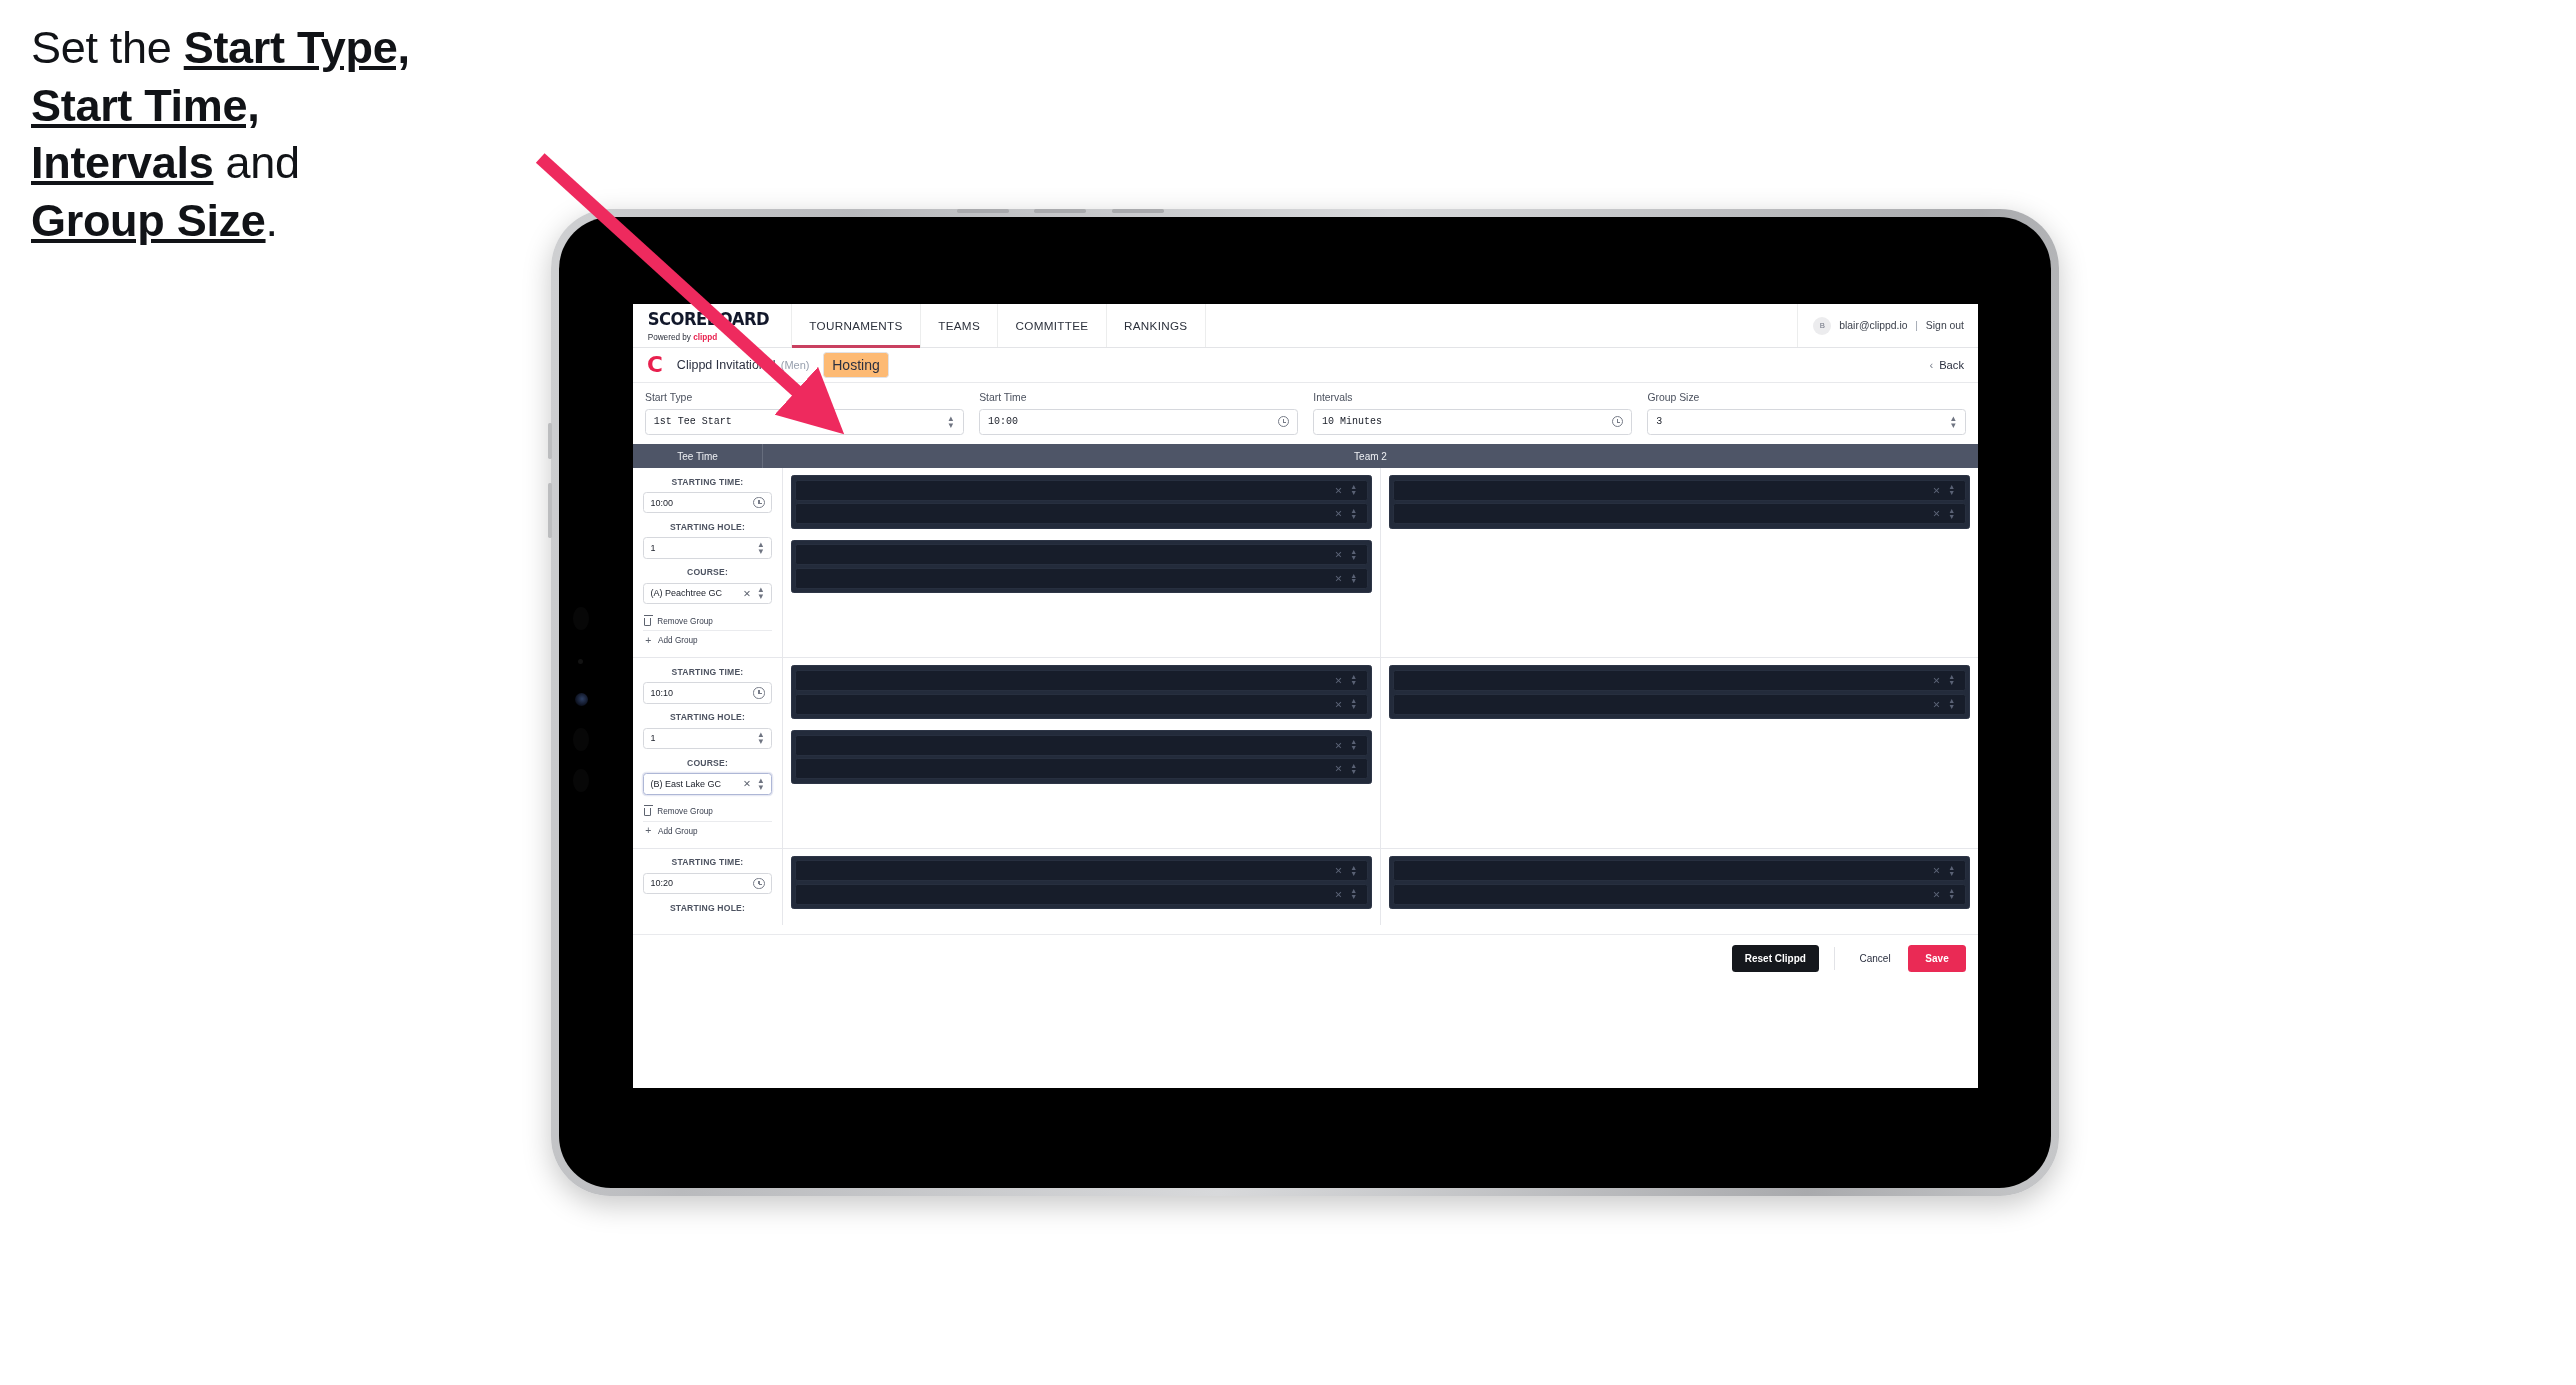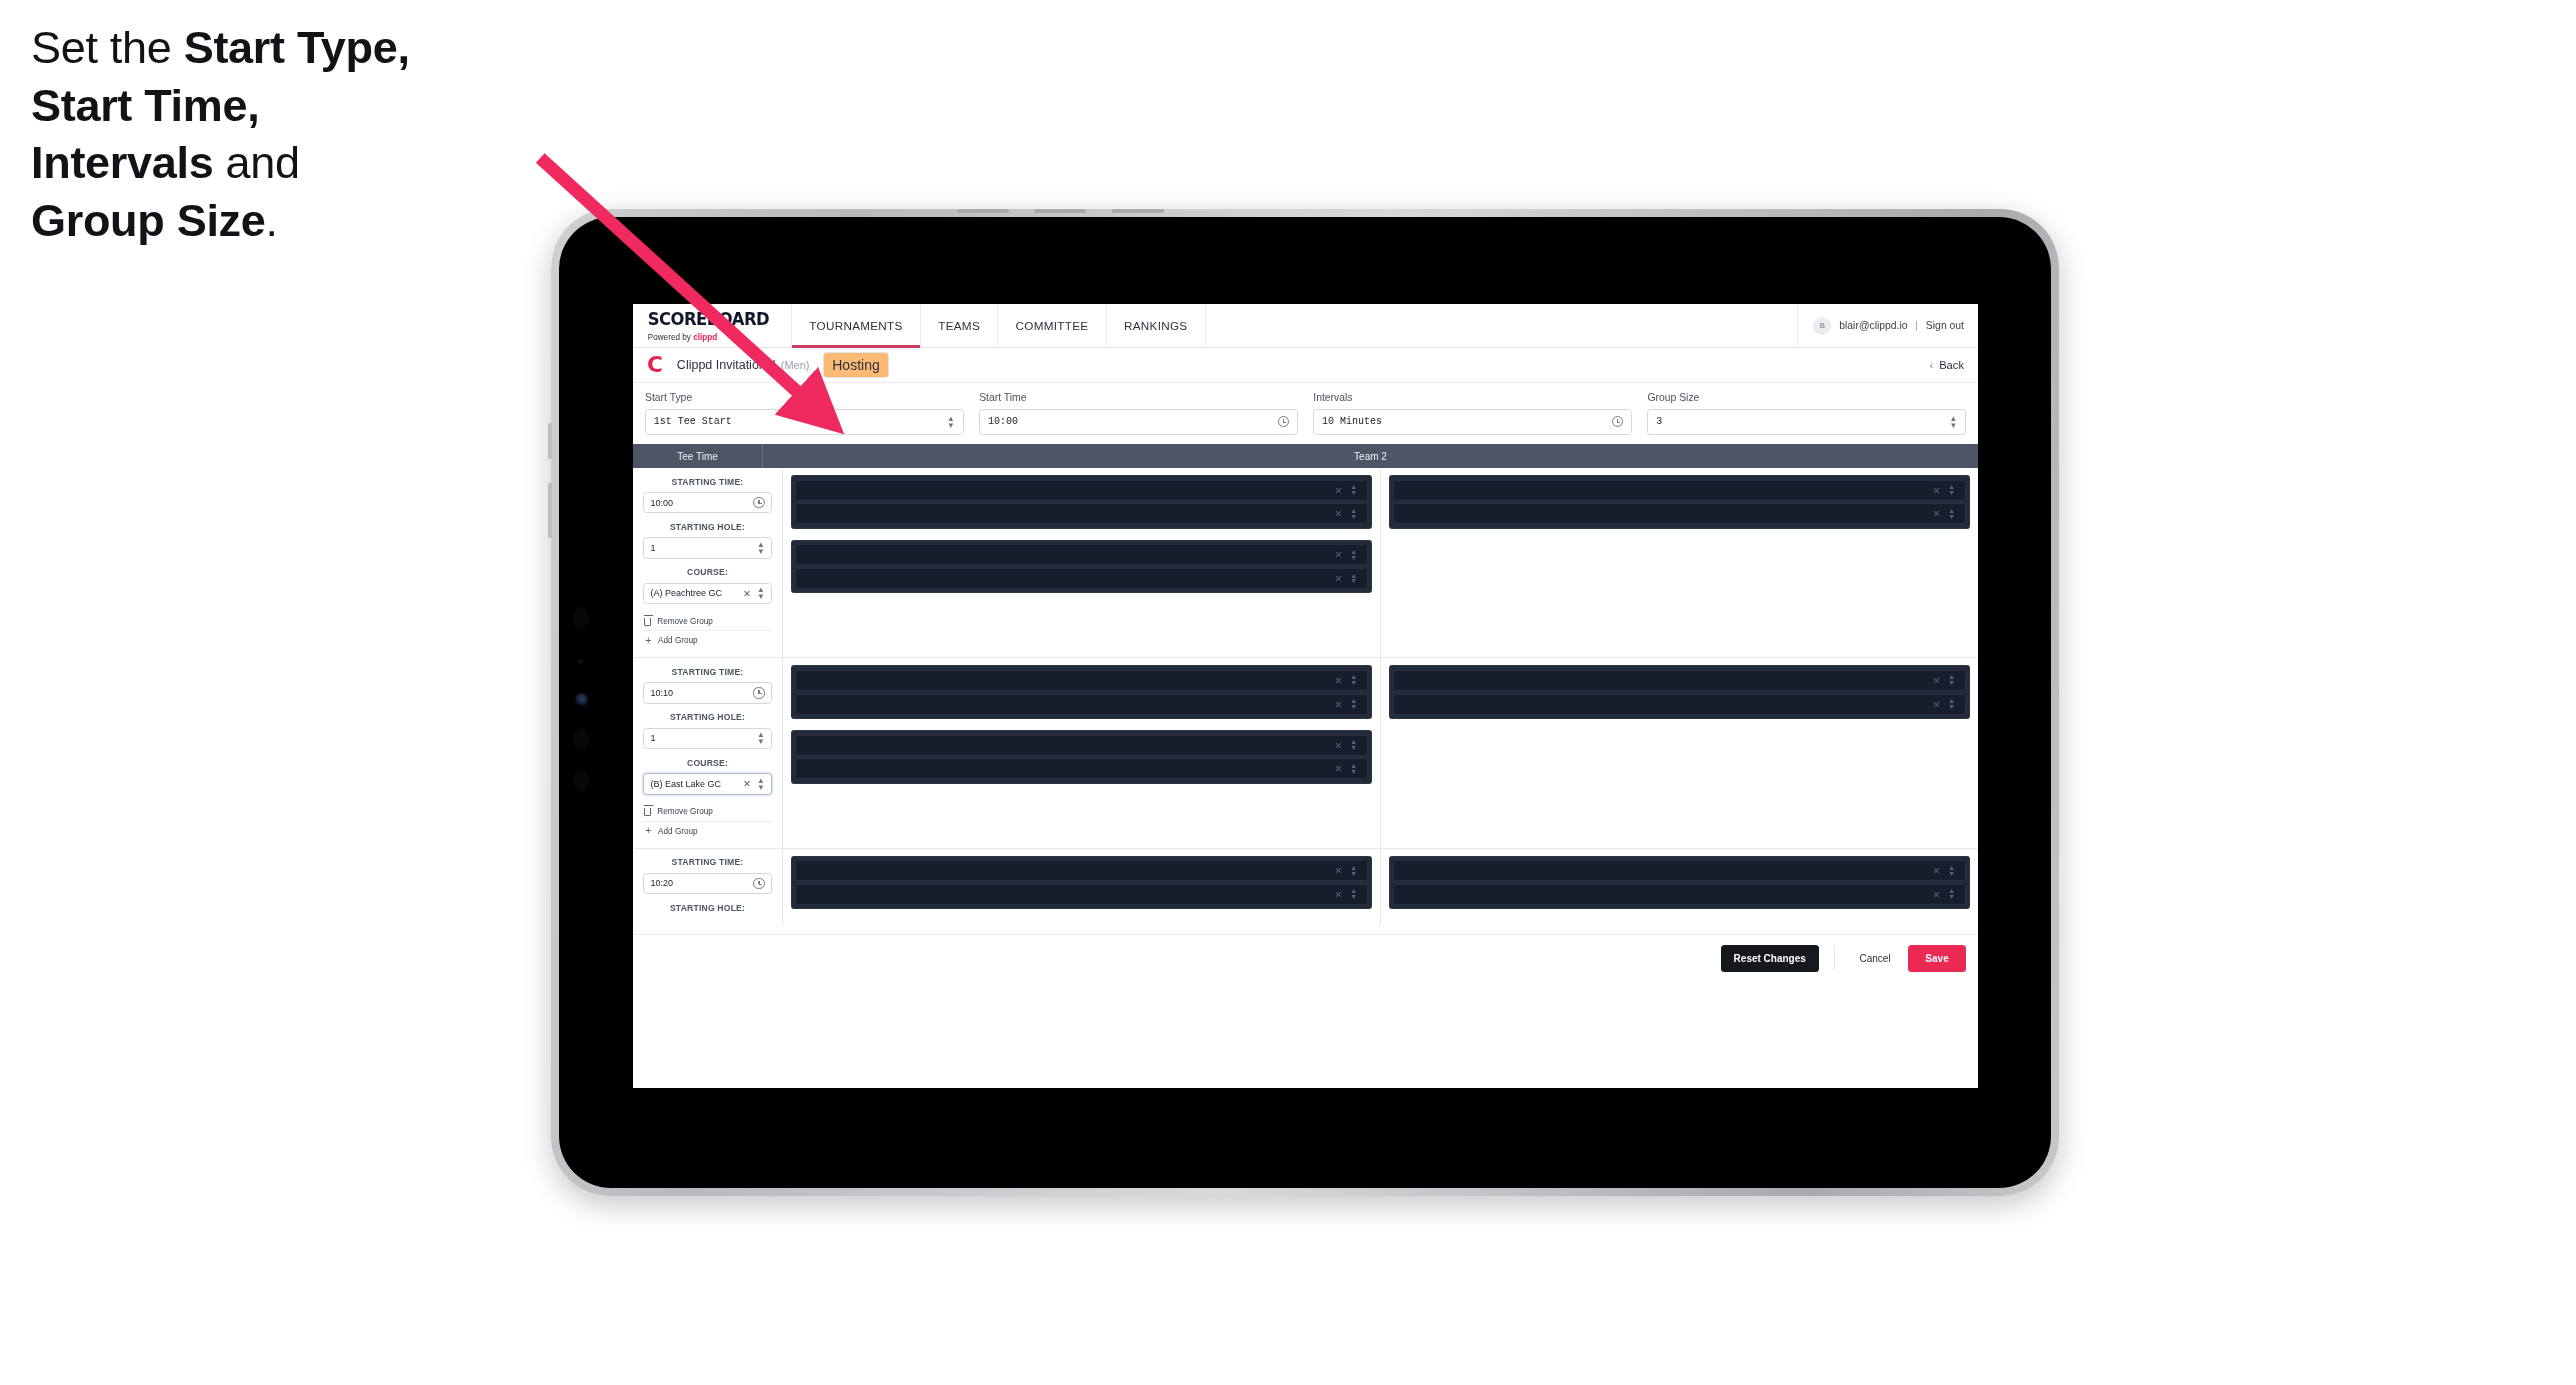--- a/index.html
+++ b/index.html
@@ -10,21 +10,21 @@
     overflow: hidden;
   }
   #stage { position: relative; width: 2576px; height: 1386px; background:#fff; }
 
   
   .caption {
     position: absolute; left: 31px; top: 19px; width: 570px;
     font-size: 45px; line-height: 1.28; color: #111317;
     font-weight: 400; letter-spacing: -0.3px;
   }
-  .caption b { font-weight: 800; }
+  .caption b { font-weight: 800; text-decoration: underline; }
 
   
   .tablet-outer {
     position: absolute; left: 551px; top: 209px;
     width: 1508px; height: 987px;
     background: linear-gradient(100deg,#cfd0d2 0%,#b9babd 18%,#d8d9db 50%,#a9aaad 85%,#c7c8ca 100%);
     border-radius: 59px;
     box-shadow: 0 8.6px 29px rgba(0,0,0,.22);
   }
   .tablet-inner {
@@ -545,21 +545,21 @@
                   <i>▼</i>
                 </span>
               </div>
           </div>
         </div>
       </div>
 
     </div>
 
     <div class="footer">
-      <button class="btn-reset">Reset Changes</button>
+      <button class="btn-reset">Reset Clippd</button>
       <div class="vdiv"></div>
       <button class="btn-cancel">Cancel</button>
       <button class="btn-save">Save</button>
     </div>
   </div>
 
   <svg class="arrow-svg" viewBox="0 0 2985 1606">
     <defs>
       <marker id="ahead" markerWidth="5" markerHeight="5" refX="2.1" refY="2.5" orient="auto">
         <path d="M0,0 L5,2.5 L0,5 Z" fill="#ee2a5e"></path>

